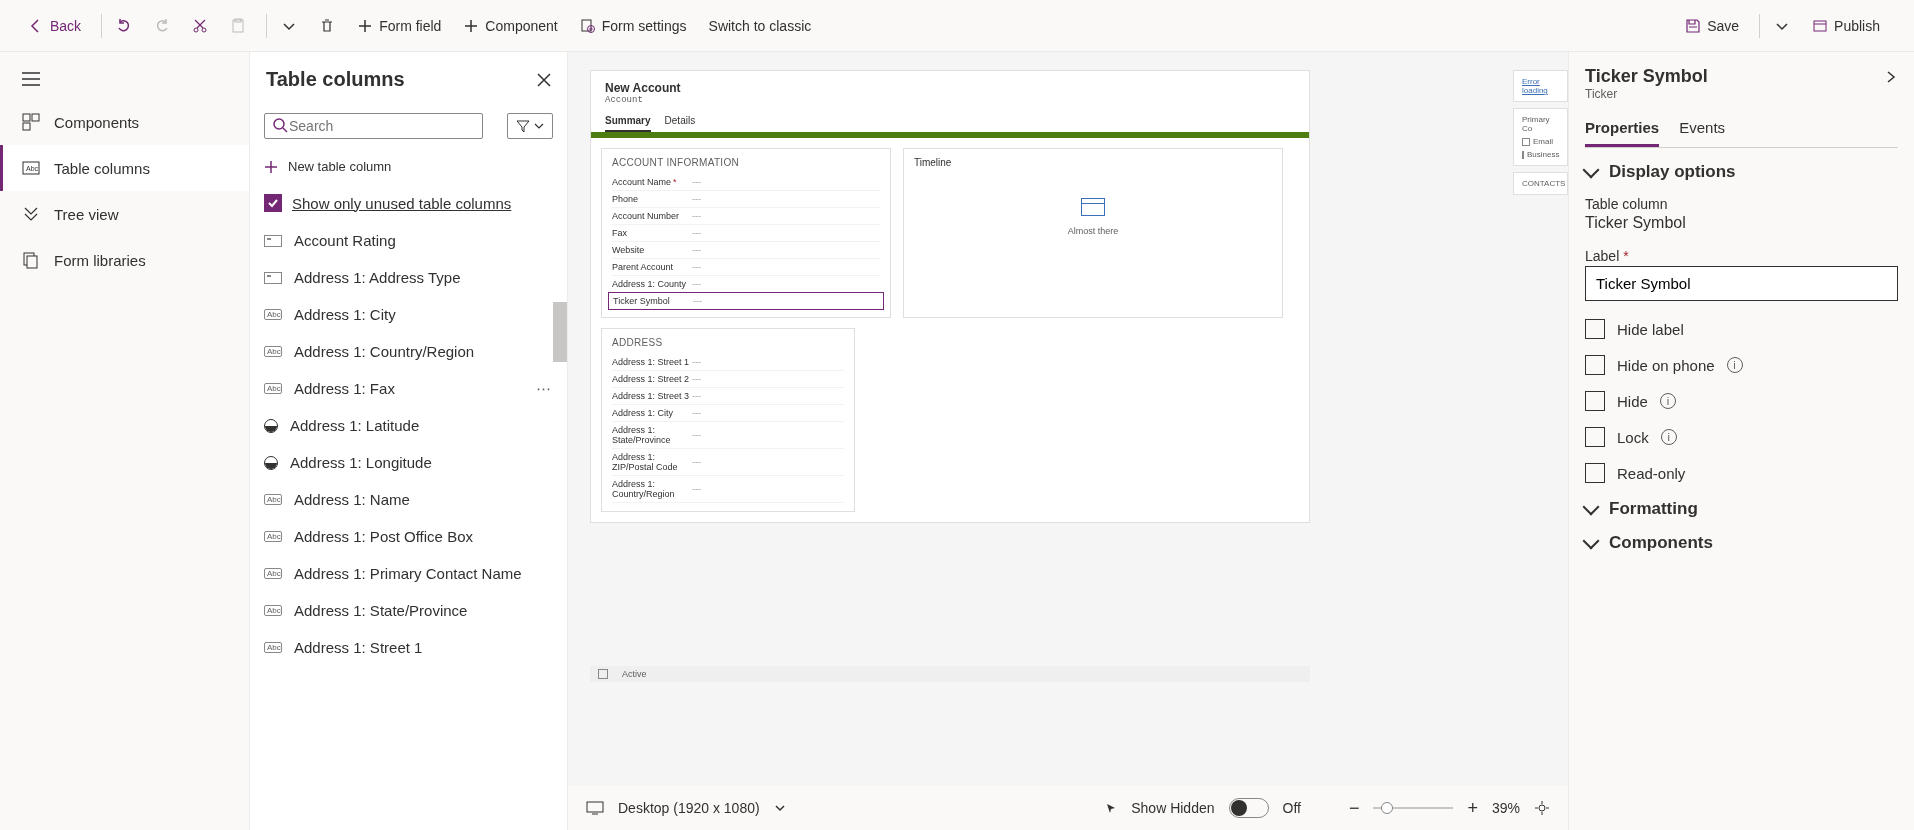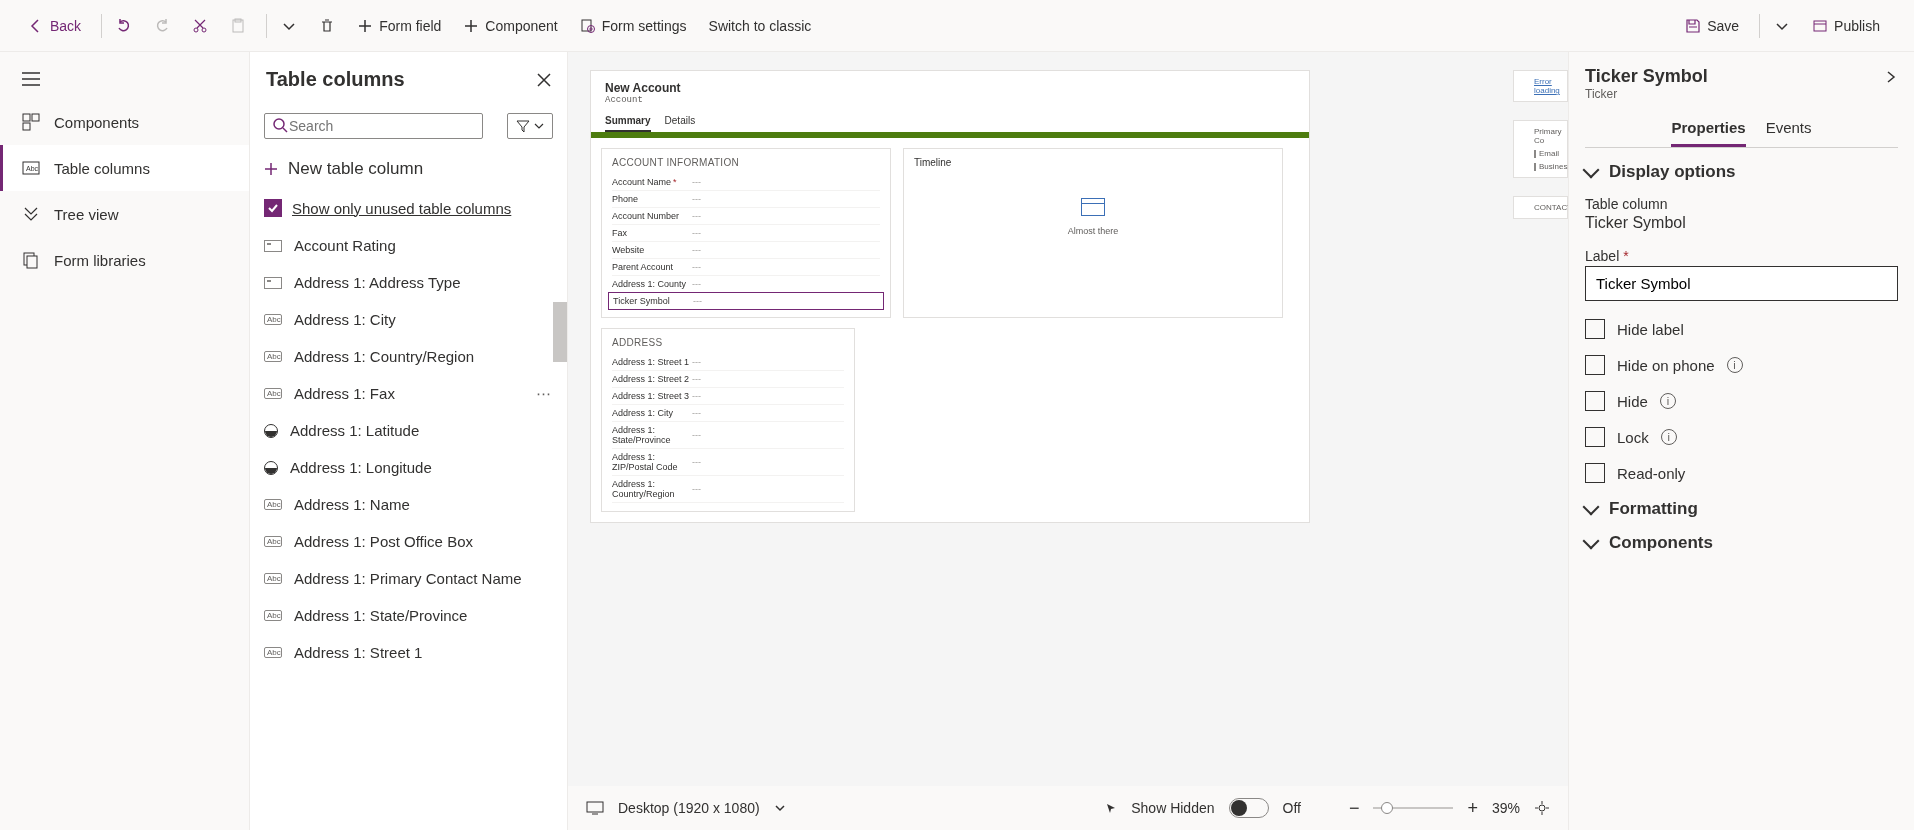--- a/index.html
+++ b/index.html
@@ -21,21 +21,21 @@
 .ln-item.active { background: #fff; border-left: 3px solid #742774; padding-left: 19px; }
 
 
 .tcol-pane { width: 318px; background: #fff; border-right: 1px solid #edebe9; display: flex; flex-direction: column; position: relative;}
 .tcol-head { display: flex; align-items: center; justify-content: space-between; padding: 16px 16px 10px 16px; }
 .tcol-head h2 { font-size: 20px; font-weight: 600; }
 .search-row { display: flex; gap: 24px; padding: 12px 14px 10px 14px; }
 .search-box { flex: 1; display: flex; align-items: center; border: 1px solid #8a8886; border-radius: 2px; padding: 4px 8px; }
 .search-box input { border: none; outline: none; flex: 1; font-size: 14px; background: transparent; }
 .filter-btn { border: 1px solid #8a8886; border-radius: 2px; padding: 4px 8px; display: flex; align-items: center; gap: 4px; cursor: pointer; }
-.new-col { display: flex; align-items: center; gap: 10px; padding: 10px 14px; color: #323130; cursor: pointer; font-size: 17px;}
+.new-col { display: flex; align-items: center; gap: 10px; padding: 10px 14px; color: #323130; cursor: pointer; font-size: 13px;}
 .show-unused { display: flex; align-items: center; gap: 10px; padding: 10px 14px; font-size: 15px; text-decoration: underline;}
 .checkbox { width: 18px; height: 18px; border: 1px solid #323130; display: inline-flex; align-items: center; justify-content: center; }
 .checkbox.checked { background: #742774; border-color: #742774; color: #fff; }
 .col-list { flex: 1; overflow-y: auto; }
 .col-item { display: flex; align-items: center; gap: 12px; padding: 10px 14px; font-size: 15px; cursor: pointer; position: relative;}
 .more-dots { position: absolute; right: 14px; opacity: 0; letter-spacing: 2px; color: #605e5c;}
 .abc-tag { font-size: 8px; border: 1px solid #8a8886; padding: 0 2px; border-radius: 2px; color: #605e5c; width: 18px; text-align: center;}
 .rect-tag { width: 18px; height: 12px; border: 1px solid #8a8886; position: relative; }
 .rect-tag::after { content: ''; position: absolute; left: 2px; top: 2px; width: 4px; height: 2px; background: #8a8886;}
 .globe-tag { width: 14px; height: 14px; border: 1px solid #323130; border-radius: 50%; position: relative;}
@@ -61,21 +61,21 @@
 .req { color: #a4262c; margin-left:2px;}
 .timeline-card { width: 380px; border: 1px solid #e1dfdd; padding: 8px 10px; display:flex; flex-direction:column; align-items:center;}
 .timeline-title { font-size: 10px; align-self:flex-start; margin-bottom: 30px;}
 .timeline-icon { width: 24px; height: 18px; border:1px solid #3b6fb6; margin-bottom:10px; position:relative;}
 .timeline-icon::before { content:''; position:absolute; left:0; right:0; top:4px; height:1px; background:#3b6fb6;}
 .timeline-txt { font-size: 9px; color:#605e5c;}
 .addr-card { margin: 0 10px 10px 10px; border: 1px solid #e1dfdd; padding: 8px 10px; width: 254px;}
 
 
 .thumbs { position:absolute; right:0; top:18px; width:55px;}
-.thumb { background:#fff; border:1px solid #e1dfdd; margin-bottom:18px; padding:6px 20px; font-size:8px; color:#605e5c;}
+.thumb { background:#fff; border:1px solid #e1dfdd; margin-bottom:6px; padding:6px 8px; font-size:8px; color:#605e5c;}
 .thumb a { color:#3b6fb6; font-size:8px; text-decoration:underline;}
 .th-row { display:flex; align-items:flex-end; gap:3px; margin-top:4px;}
 .th-ic { width:8px; height:8px; border:1px solid #8a8886;}
 
 
 .status-strip { position:absolute; left:22px; top:614px; width:720px; background:#efefef; font-size:9px; padding:3px 8px; color:#605e5c; display:flex; gap:14px; align-items:center;}
 .status-strip .sicon { width:10px; height:10px; border:1px solid #8a8886;}
 
 
 .hscroll { position:absolute; left:8px; right:8px; top: 742px; height:14px; display:flex; align-items:center;}
@@ -87,21 +87,21 @@
 .toggle { width:40px; height:20px; border:1px solid #8a8886; border-radius:10px; position:relative;}
 .toggle .knob { width:16px; height:16px; border-radius:50%; background:#323130; position:absolute; left:1px; top:1px;}
 .zoom-track { width:80px; height:2px; background:#c8c6c4; position:relative;}
 .zoom-track .zk { position:absolute; left:8px; top:-5px; width:12px; height:12px; border-radius:50%; background:#fff; border:1px solid #8a8886;}
 
 
 .prop-pane { width: 346px; background:#faf9f8; border-left:1px solid #edebe9; padding: 14px 16px; overflow-y:auto;}
 .prop-head { display:flex; justify-content:space-between; align-items:center;}
 .prop-head h2 { font-size:18px; font-weight:600;}
 .prop-sub { font-size:12px; color:#605e5c; margin-bottom:10px;}
-.prop-tabs { display:flex; gap:20px; border-bottom:1px solid #d2d0ce; margin-bottom:14px;justify-content:center;}
+.prop-tabs { display:flex; gap:20px; border-bottom:1px solid #d2d0ce; margin-bottom:14px;}
 .prop-tab { padding:8px 0; font-size:15px; cursor:pointer;}
 .prop-tab.active { border-bottom:3px solid #742774; font-weight:600;}
 .section-hdr { display:flex; align-items:center; gap:12px; font-size:17px; font-weight:600; margin: 10px 0 14px 0; cursor:pointer;text-align:center;}
 .chev { width:12px; height:12px; border-right:2px solid #323130; border-bottom:2px solid #323130; transform: rotate(45deg); margin-top:-4px;}
 .plabel { font-size:14px; margin-bottom:2px;}
 .pvalue { font-size:16px; margin-bottom:16px;}
 .req-star { color:#a4262c;}
 .text-input { width:100%; border:1px solid #323130; padding:8px 10px; font-size:15px; margin-bottom:18px; background:#fff;}
 .chk-row { display:flex; align-items:center; gap:12px; margin-bottom:16px; font-size:15px;}
 .chk-box { width:20px; height:20px; border:1px solid #323130;}
@@ -410,20 +410,24 @@
               <span class="fl">Address 1: ZIP/Postal Code</span>
               <span class="fv">---</span>
             </div>
             <div class="field-row">
               <span class="fl">Address 1: Country/Region</span>
               <span class="fv">---</span>
             </div>
           </div>
       </div>
     </div>
+    <div class="status-strip">
+      <span class="sicon"></span>
+      <span>Active</span>
+    </div>
 
     <div class="thumbs">
       <div class="thumb"><a>Error loading</a></div>
       <div class="thumb">
         <div>Primary Co</div>
         <div class="th-row">
             <span class="th-ic"></span>
             <span>Email</span>
           </div>
         <div class="th-row">

